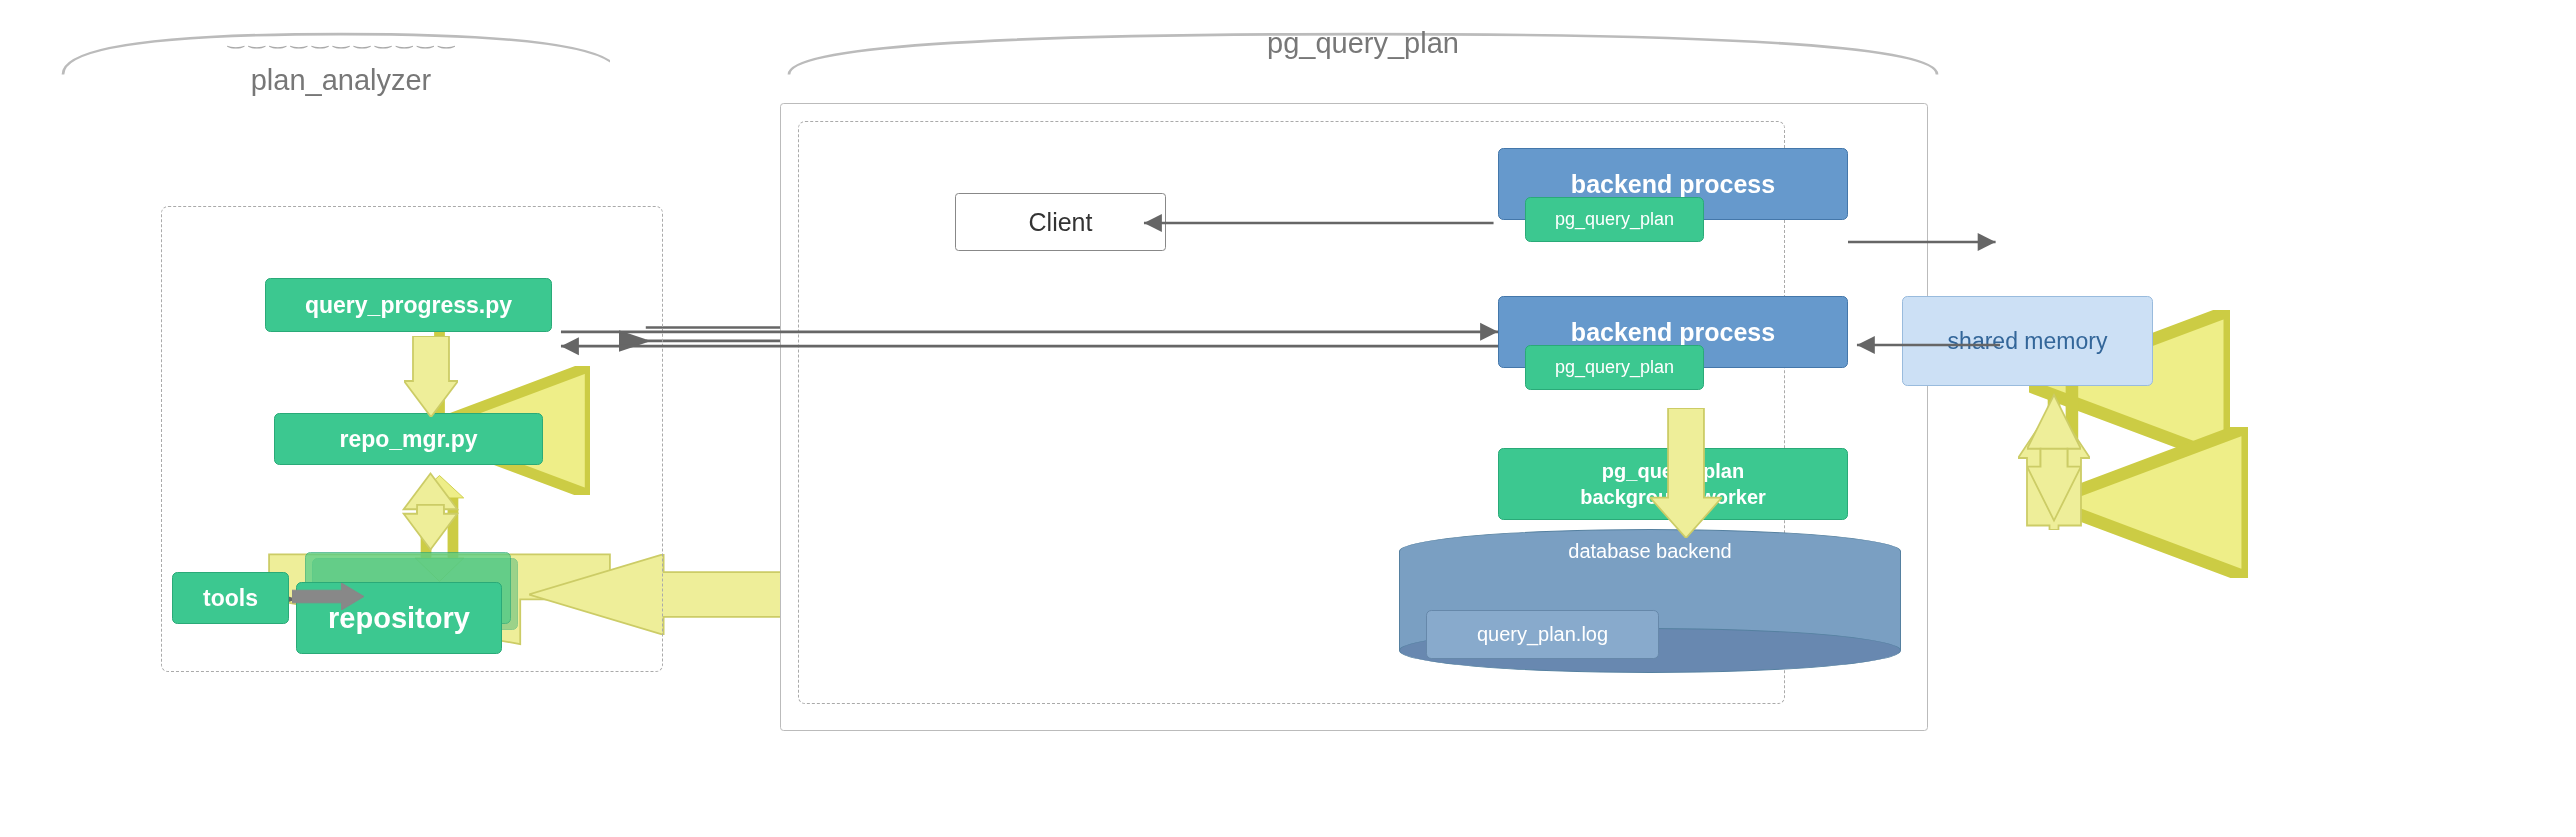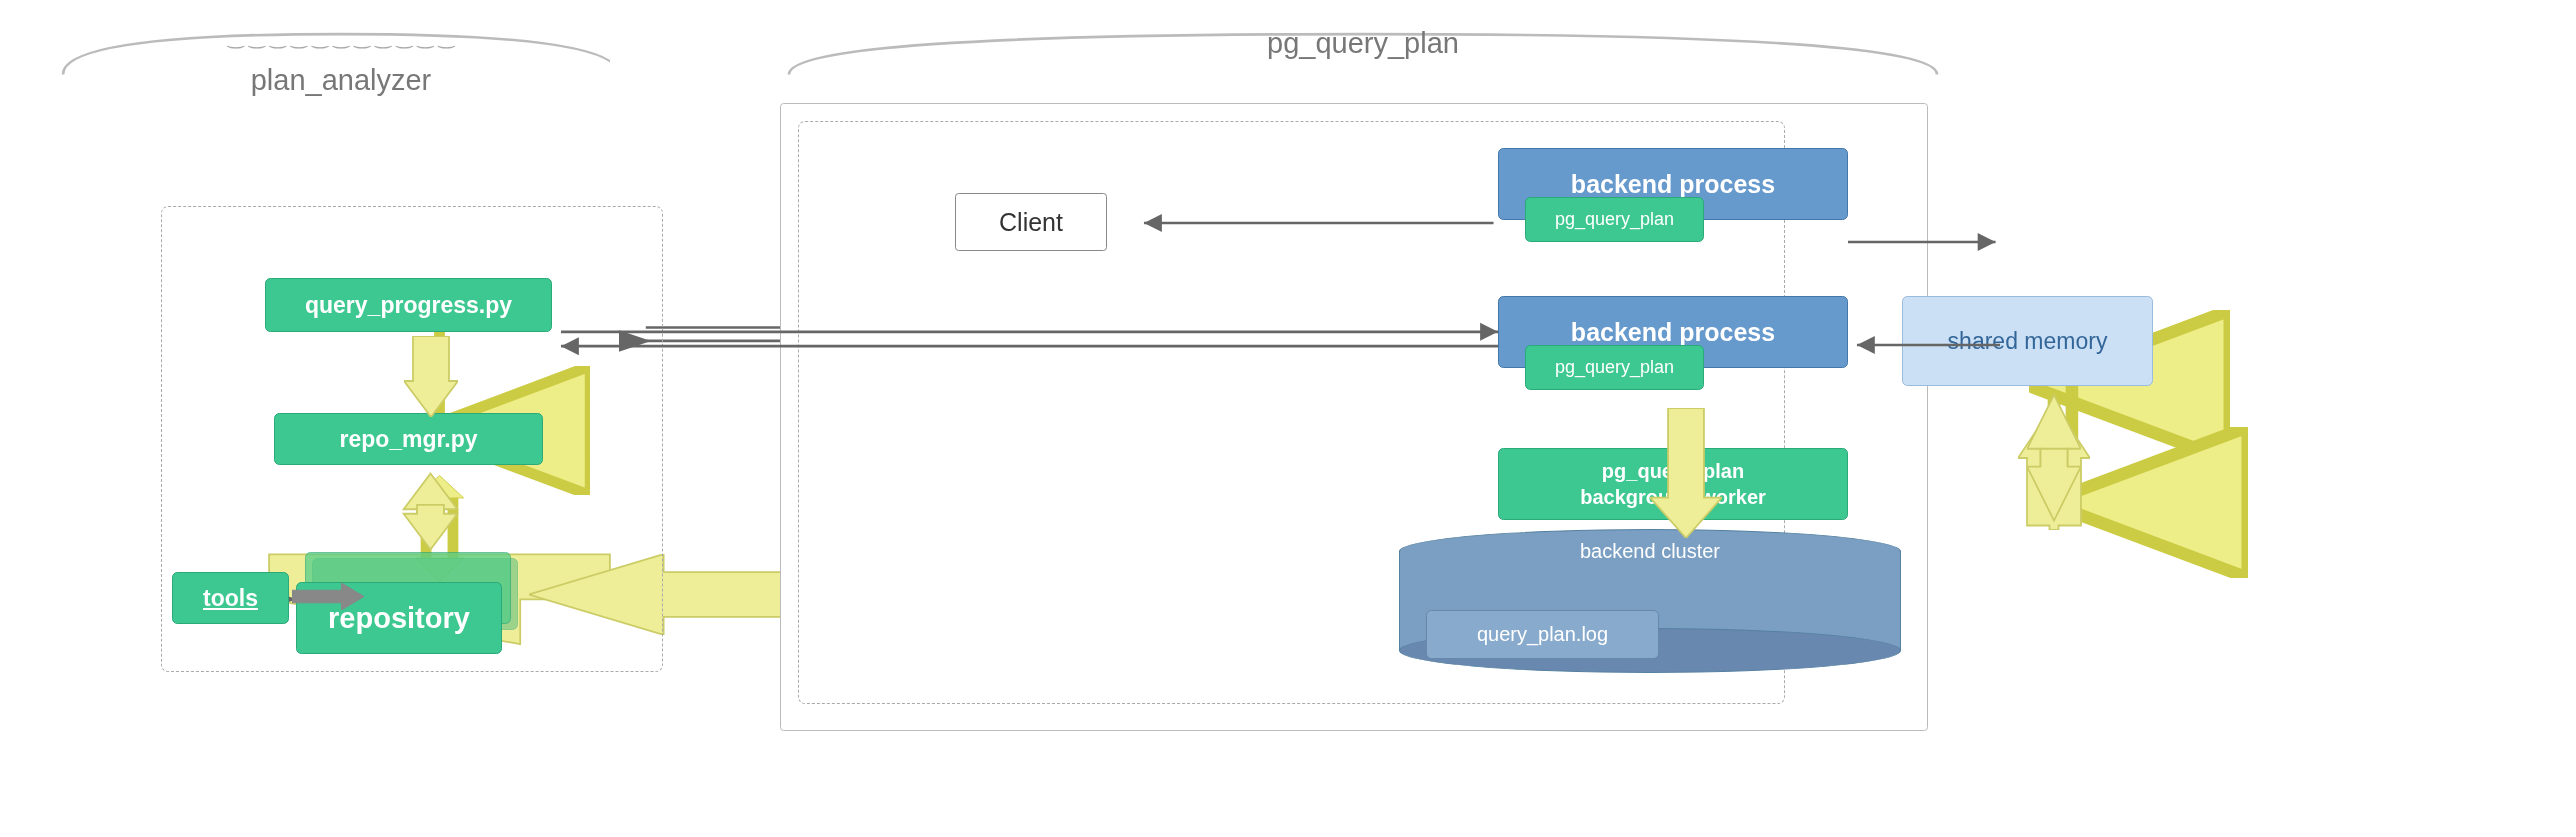--- a/index.html
+++ b/index.html
@@ -122,21 +122,20 @@
     .tools-box {
       background: #3cc890;
       border: 1.8px solid #2aaa78;
       border-radius: 5.4px;
       color: #fff;
       font-size: 23px;
       font-weight: bold;
       text-align: center;
       padding: 10.8px 18px;
       position: absolute;
-      text-decoration: underline;
     }
 
     
     .worker-box {
       background: #3cc890;
       border: 1.8px solid #2aaa78;
       border-radius: 5.4px;
       color: #fff;
       font-size: 20px;
       font-weight: bold;
@@ -242,21 +241,21 @@
     <path d="M 10,55 Q 10,10 650,10 Q 1290,10 1290,55" fill="none" stroke="#bbb" stroke-width="3"></path>
   </svg>
   <div style="position:absolute; left:780px; top:27px; width:1166px; text-align:center;">
     <span style="font-size:29px; color:#777; font-family:Arial,sans-serif;">pg_query_plan</span>
   </div>
 
   <div class="solid-box" style="left:780px; top:103px; width:1148px; height:628px;"></div>
 
   <div class="dashed-box" style="left:798px; top:121px; width:987px; height:583px;"></div>
 
-  <div class="client-box" style="left:955px; top:193px; width:152px; height:58px; display:flex; align-items:center; justify-content:center;">
+  <div class="client-box" style="left:955px; top:193px; width:211px; height:58px; display:flex; align-items:center; justify-content:center;">
     <span style="font-size:25px;color:#333;">Client</span>
   </div>
 
   <div style="position:absolute; left:1498px; top:148px; width:350px; height:117px;">
     <div class="blue-box" style="position:relative; left:0; top:0; width:350px; height:72px; display:flex; align-items:center; justify-content:center;">
       <span>backend process</span>
     </div>
     <div class="green-box-small" style="position:absolute; left:27px; top:49px; width:179px; height:45px; display:flex; align-items:center; justify-content:center;">
       <span>pg_query_plan</span>
     </div>
@@ -278,21 +277,21 @@
 
   <div style="position:absolute; left:1399px; top:529px; width:502px; height:144px;">
 
     <div style="position:absolute; top:0; left:0; width:502px; height:45px; background:#7a9fc2; border-radius:50%; border:1.8px solid #5580a0;"></div>
 
     <div style="position:absolute; top:22.4px; left:0; width:502px; height:99px; background:#7a9fc2; border-left:1.8px solid #5580a0; border-right:1.8px solid #5580a0;"></div>
 
     <div style="position:absolute; bottom:0; left:0; width:502px; height:45px; background:#6888b0; border-radius:50%; border:1.8px solid #5580a0;"></div>
 
     <div style="position:absolute; top:10.8px; left:0; width:502px; text-align:center; font-size:20px; color:#fff; font-weight:normal;">
-      <span>backend cluster</span>
+      <span>database backend</span>
     </div>
   </div>
 
   <div class="log-box" style="left:1426px; top:610px; width:233px; height:49px; display:flex; align-items:center; justify-content:center;">
     <span>query_plan.log</span>
   </div>
 
   <div class="lightblue-box" style="left:1902px; top:296px; width:251px; height:90px; display:flex; align-items:center; justify-content:center;">
     <span style="font-size:23px;">shared memory</span>
   </div>

